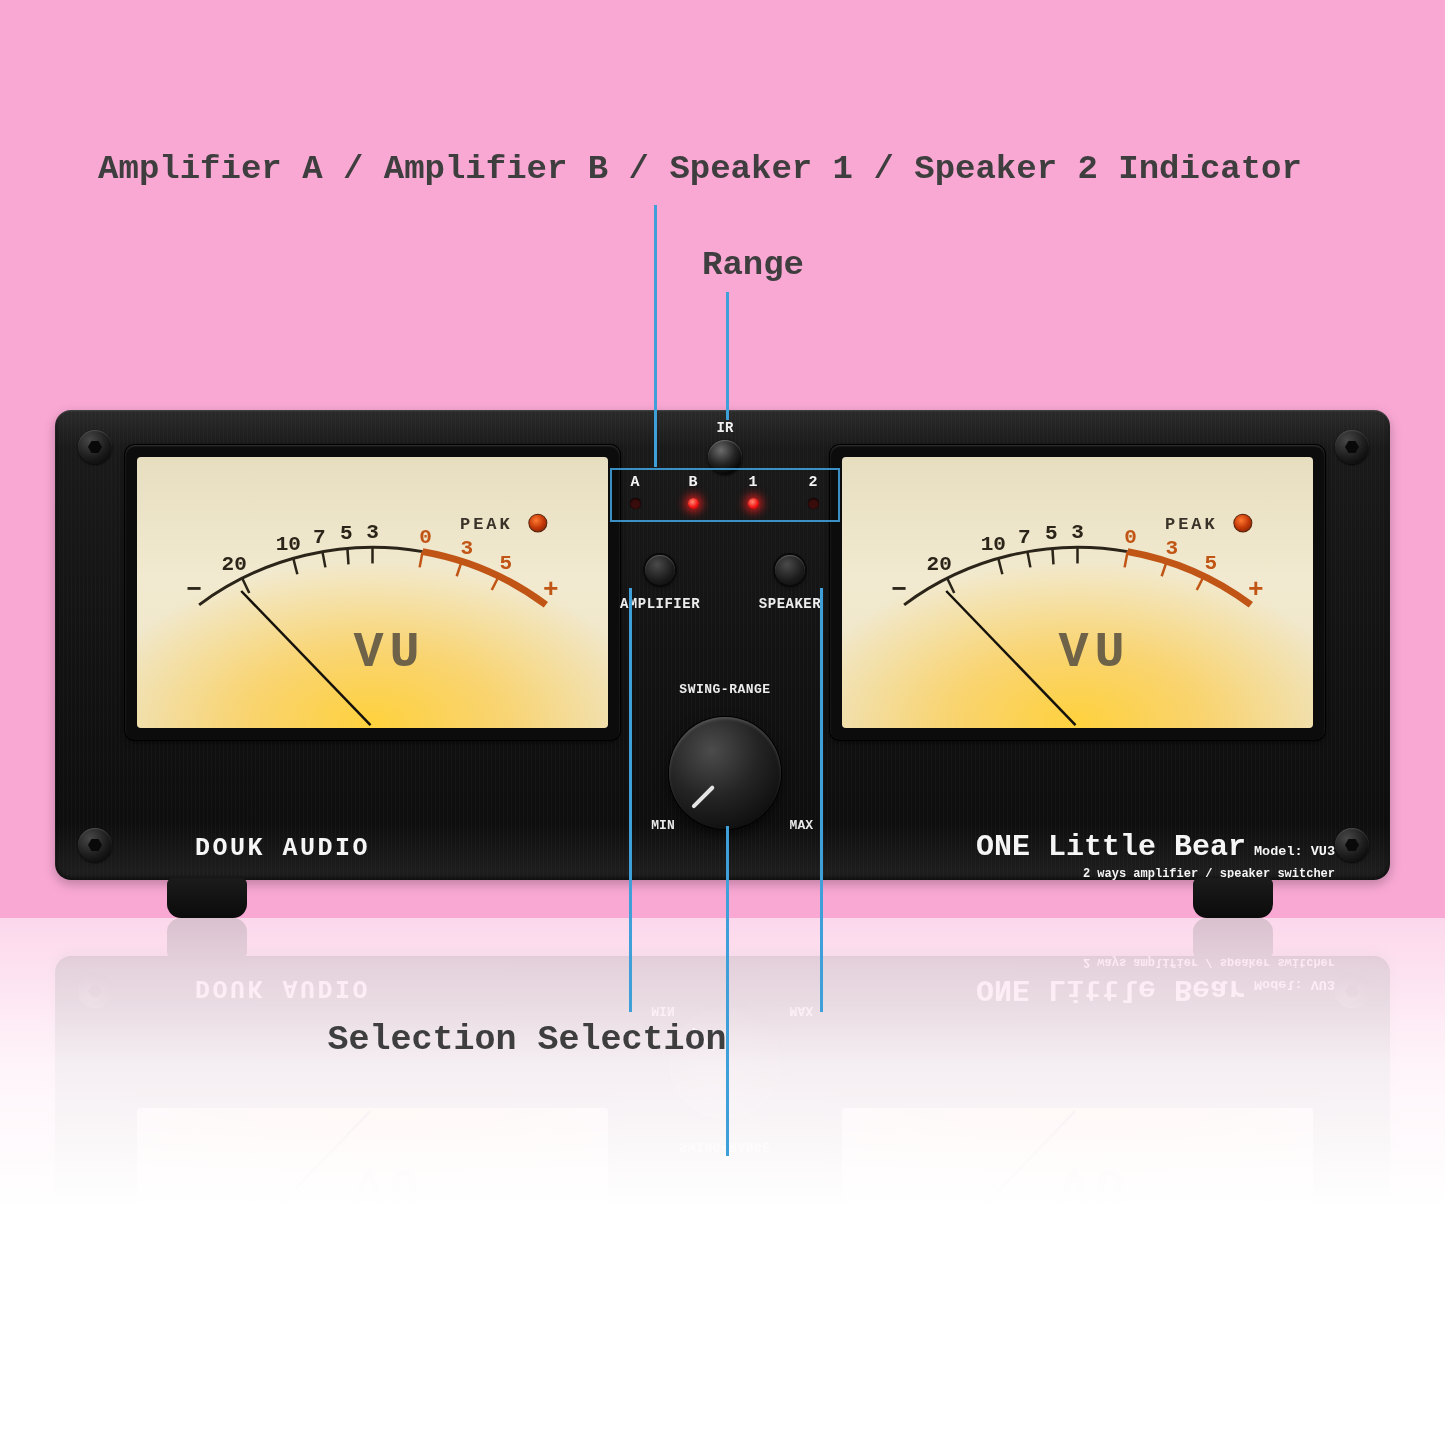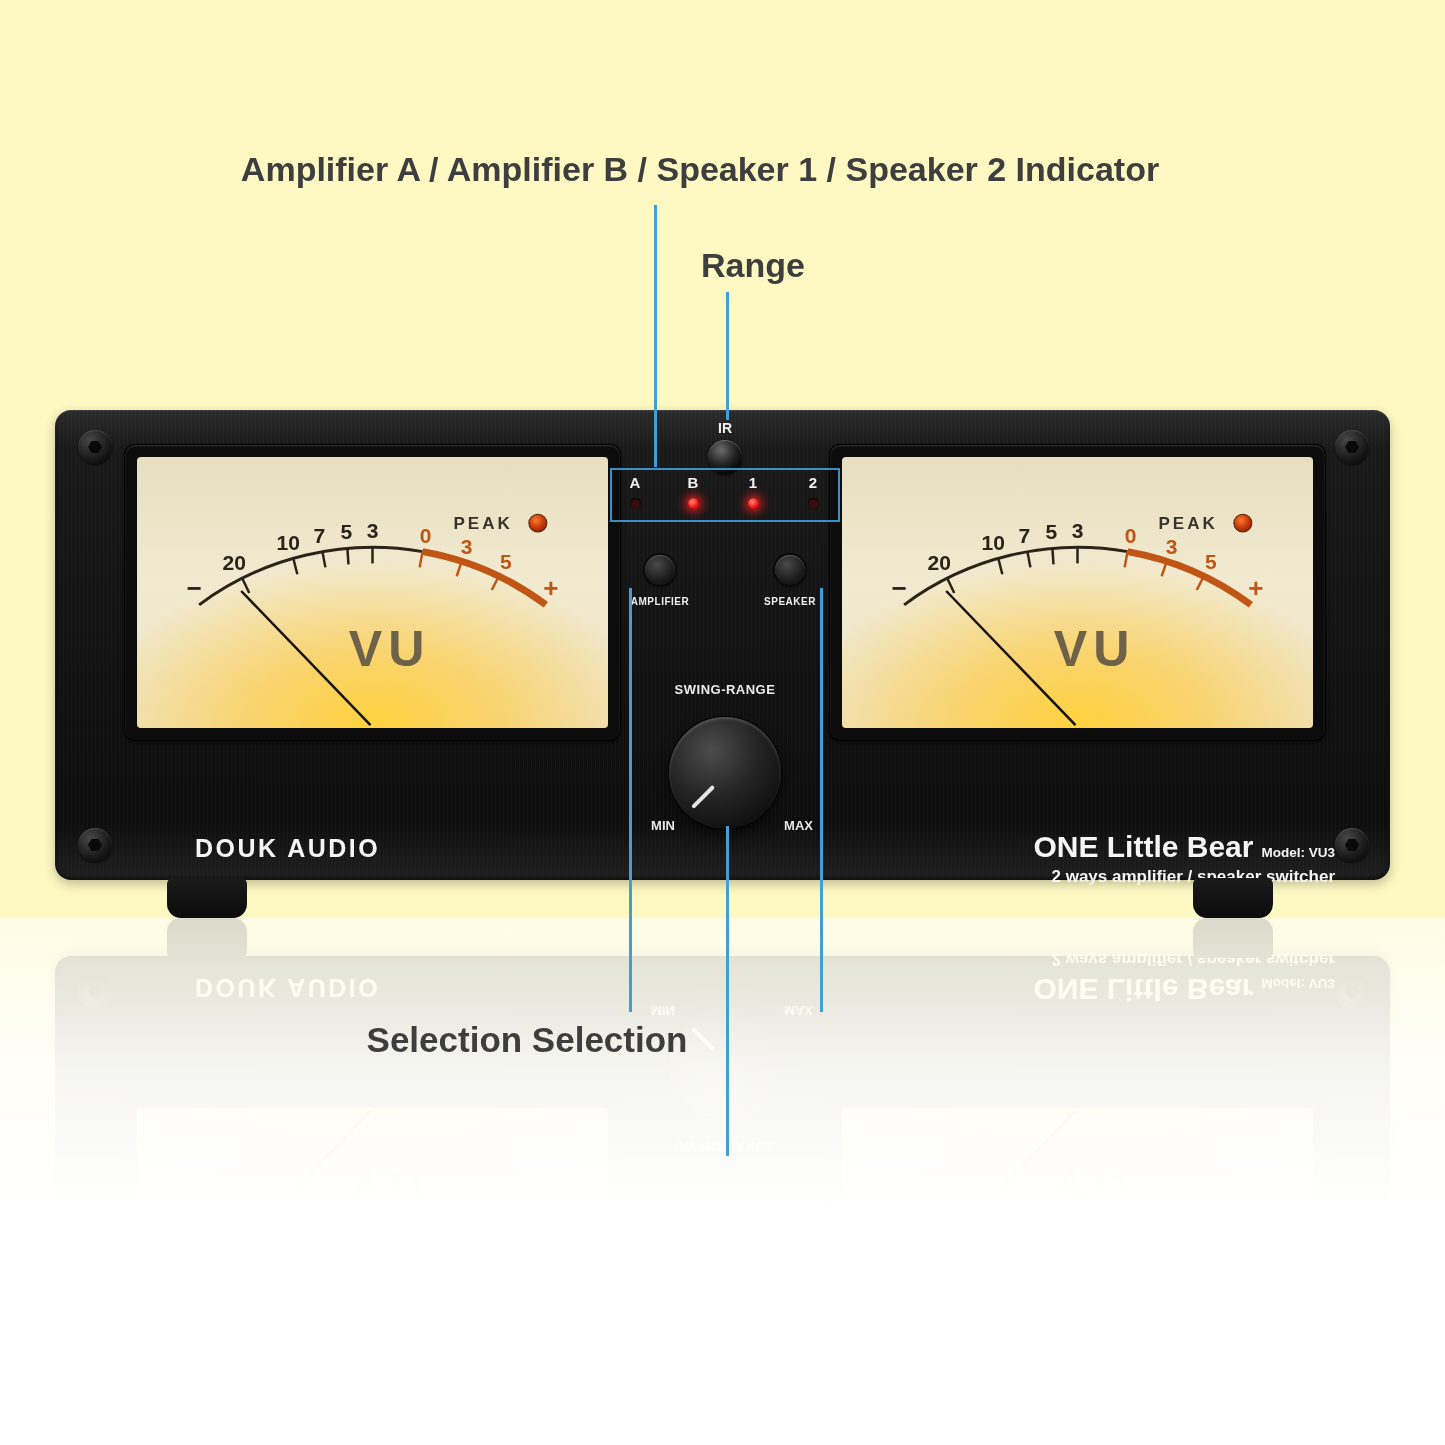--- a/index.html
+++ b/index.html
@@ -1,17 +1,17 @@
 <!DOCTYPE html>
 <html><head>
 <meta charset="utf-8">
 <style>
   html,body { margin:0; padding:0; background:#ffffff; }
-  .stage { position:relative; width:1445px; height:1445px; background:#fef9c3; overflow:hidden;
-           font-family:Liberation Sans, sans-serif; }
+  .stage { position:relative; width:1445px; height:1445px; background:#f9a8d4; overflow:hidden;
+           font-family:Liberation Mono, monospace; }
 
   
   .callout { position:absolute; color:#3e3e3e; font-weight:bold; white-space:nowrap; z-index:10; }
   .callout-title { top:150px; left:700px; transform:translateX(-50%); font-size:34px; }
   .callout-remote { top:246px; left:753px; transform:translateX(-50%); font-size:34px; }
   .callout-amp { top:1020px; left:527px; transform:translateX(-50%); font-size:35px; }
   .callout-spk { top:1020px; left:917px; transform:translateX(-50%); font-size:35px; }
   .callout-swing { top:1160px; left:726px; transform:translateX(-50%); font-size:35px; }
   .vline { position:absolute; width:3px; background:#3f9fd8; z-index:11; }
   .vline-indicator { left:654px; top:205px; height:262px; }
@@ -63,39 +63,39 @@
   .led { display:block; width:11px; height:11px; border-radius:50%; margin:7px auto 0;
     background:#3a0d0d; box-shadow: inset 0 1px 2px rgba(0,0,0,0.8), 0 0 1px #000; }
   .led[data-lit="true"] { background: radial-gradient(circle at 40% 35%, #ff8a72, #f31515 55%, #a80404);
     box-shadow: 0 0 10px 3px rgba(255,30,30,0.85); }
 
   .btn { position:absolute; width:30px; height:30px; border-radius:50%; cursor:pointer;
     background: radial-gradient(circle at 40% 32%, #4a4a4a, #1b1b1b 60%, #090909);
     box-shadow: 0 0 0 2px #0a0a0a, 0 2px 4px rgba(0,0,0,0.65), inset 0 1px 1px rgba(255,255,255,0.22); }
   .btn-amp { left:590px; top:145px; } .btn-spk { left:720px; top:145px; }
   .btn-label { position:absolute; width:100px; text-align:center; color:#ededed;
-    font-size:10px; font-weight:bold; letter-spacing:0.5px; }
+    font-size:14px; font-weight:bold; letter-spacing:0.5px; }
   .btn-label-amp { left:555px; top:186px; } .btn-label-spk { left:685px; top:186px; }
 
   .swing-label { position:absolute; left:605px; top:272px; width:130px; text-align:center;
     color:#ececec; font-size:13px; font-weight:bold; letter-spacing:0.5px; }
   .knob { position:absolute; left:614px; top:307px; width:112px; height:112px; border-radius:50%; cursor:pointer;
     background: radial-gradient(circle at 38% 30%, #4c4c4c, #242424 45%, #0b0b0b 85%);
     box-shadow: 0 6px 14px rgba(0,0,0,0.6), inset 0 2px 3px rgba(255,255,255,0.18), 0 0 0 1px #000; }
   .knob-pointer { position:absolute; left:50%; top:50%; width:30px; height:4px; border-radius:2px;
     background:#e4e4e4; transform-origin:0 50%; transform:rotate(135deg) translateX(16px); }
   .minmax { position:absolute; top:408px; width:50px; color:#e8e8e8; font-size:13px; font-weight:bold; }
   .min-label { left:583px; text-align:center; } .max-label { left:708px; text-align:right; }
 
   .brand { position:absolute; left:140px; top:424px; color:#f5f5f5; font-size:25px;
     font-weight:bold; letter-spacing:2.5px; }
   .model-block { position:absolute; right:55px; top:420px; text-align:right; color:#f5f5f5; }
   .product-name { font-size:30px; font-weight:bold; }
   .model-no { font-size:13.5px; font-weight:bold; margin-left:8px; }
-  .tagline { font-size:17px; font-weight:bold; margin-top:3px; }
+  .tagline { font-size:12px; font-weight:bold; margin-top:3px; }
 
   
   #reflection-outer { position:absolute; left:55px; top:918px; width:1335px; height:508px;
     transform:scaleY(-1); opacity:0.32; filter:blur(0.6px); pointer-events:none; z-index:1; }
   .reflection-fade { position:absolute; left:0; top:918px; width:1445px; height:527px; z-index:3;
     background:linear-gradient(to bottom, rgba(255,255,255,0.55) 0%, rgba(255,255,255,0.88) 28%, #ffffff 55%); }
 </style>
 </head>
 <body>
 

